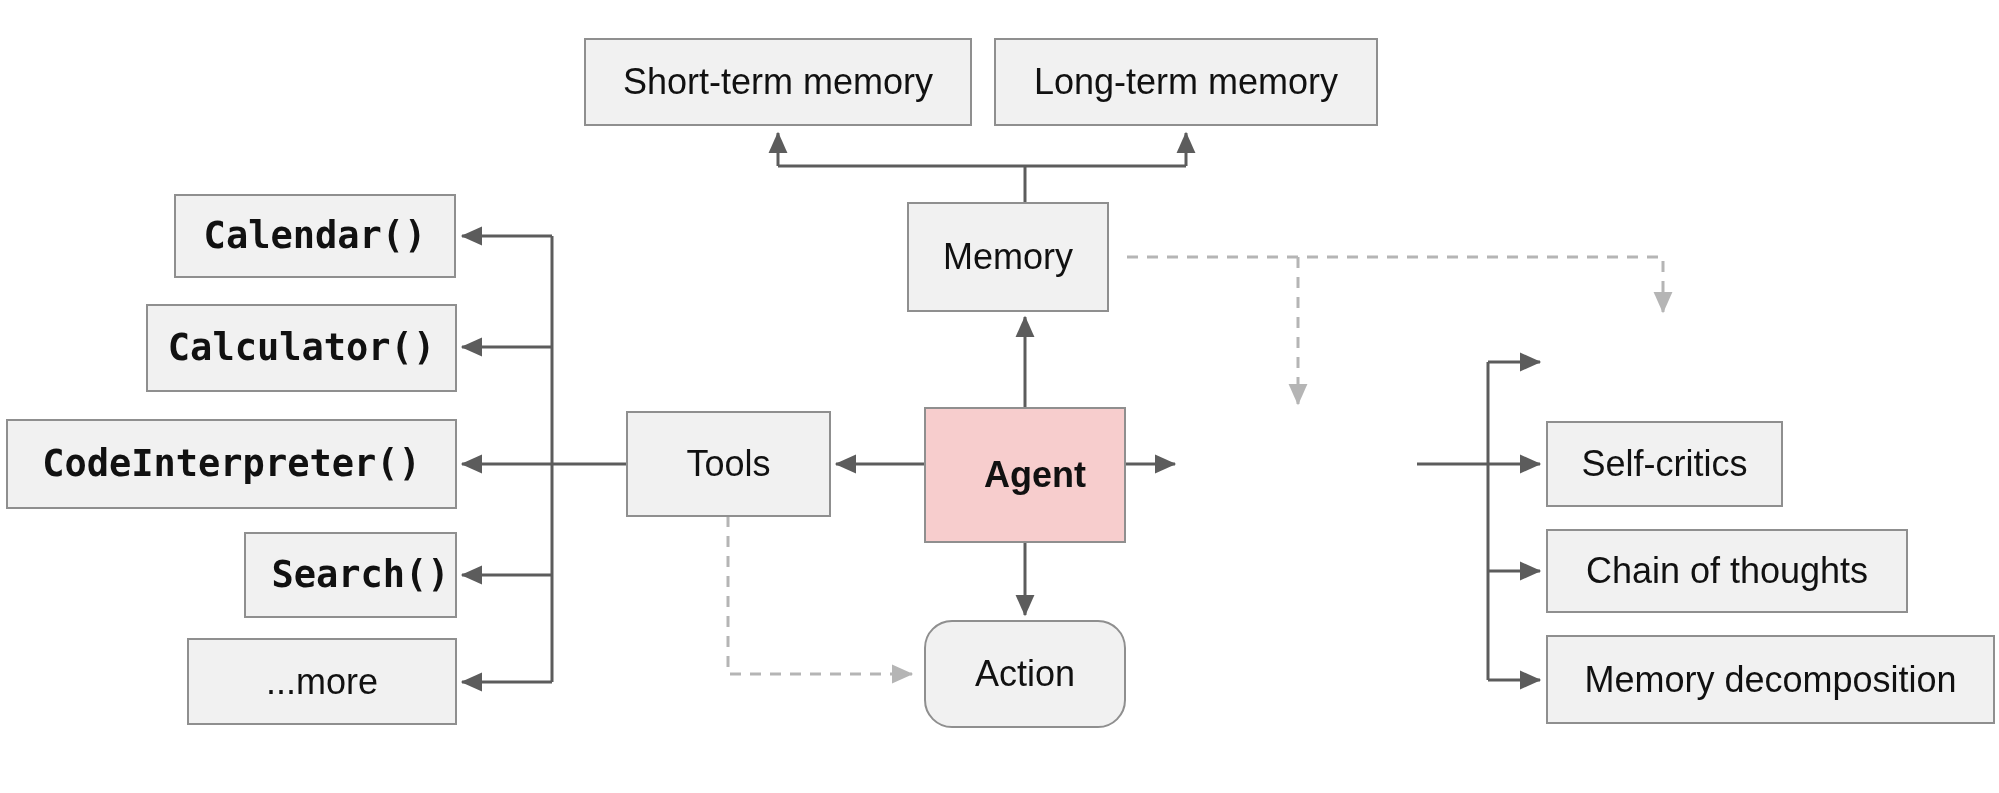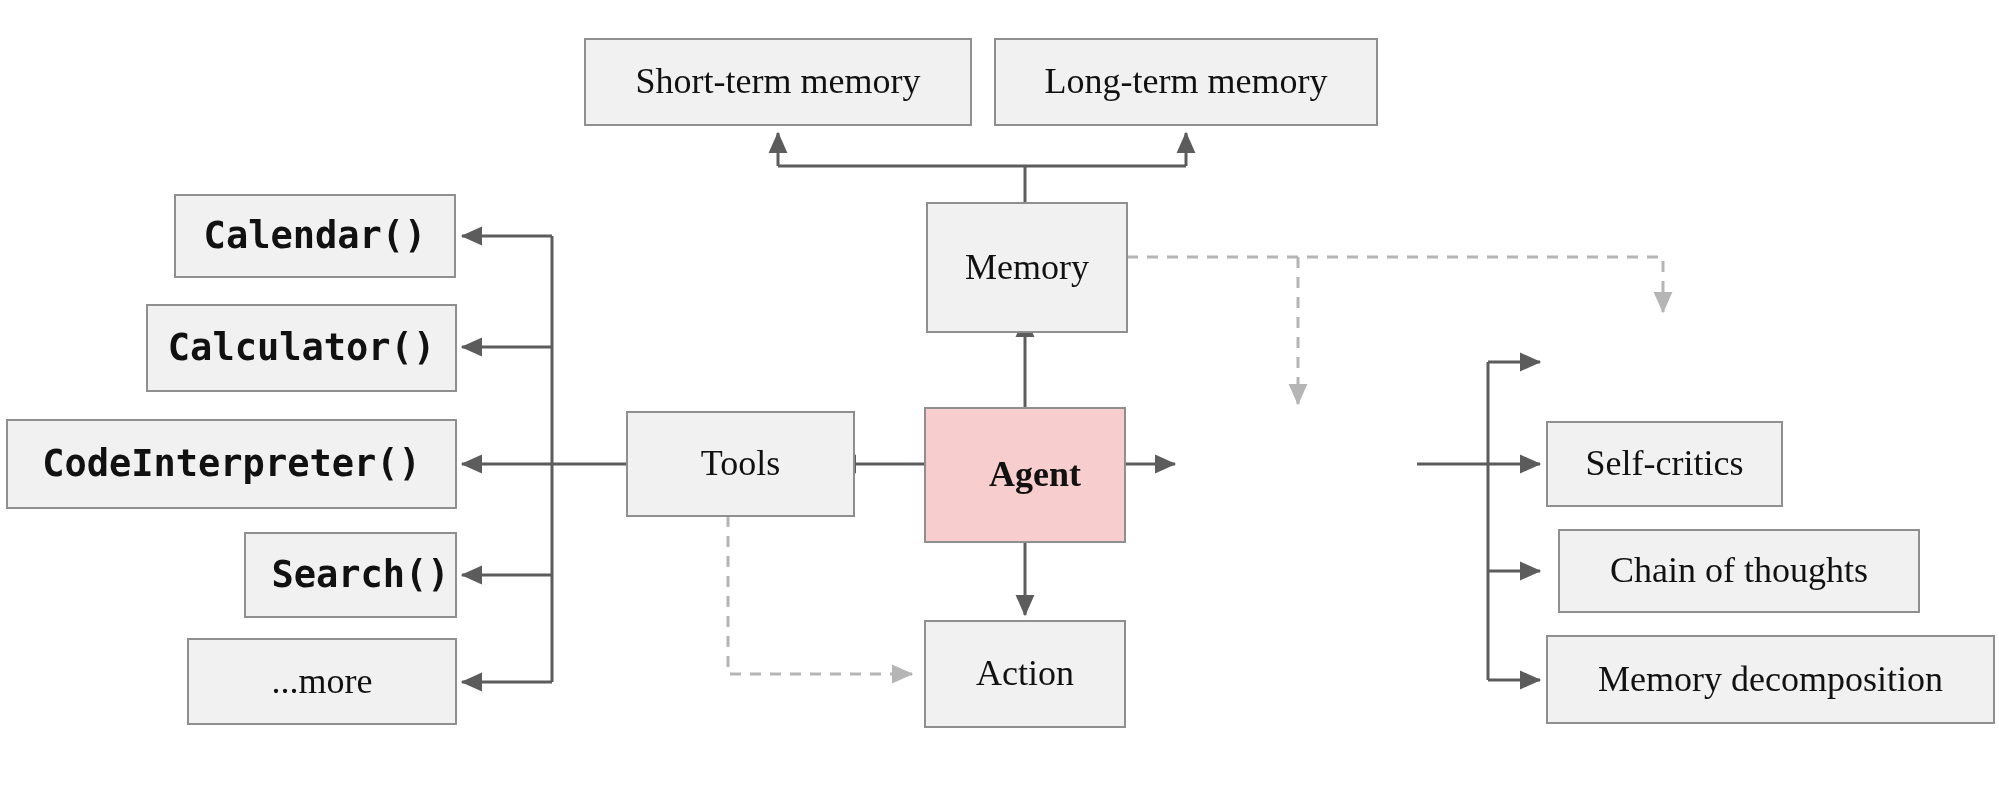--- a/index.html
+++ b/index.html
@@ -32,21 +32,20 @@
     display: flex;
     align-items: center;
     justify-content: center;
     background: var(--node-fill);
     border: 2.5px solid var(--node-border);
     color: var(--text);
     font-size: 36px;
     line-height: 1.1;
     text-align: center;
     white-space: nowrap;
-    font-family: Liberation Serif, serif;
   }
   .node.mono {
     font-family: "DejaVu Sans Mono", "Liberation Mono", monospace;
     font-weight: 700;
     font-size: 37px;
   }
   .node.agent {
     background: var(--agent-fill);
     font-weight: 700;
   }
@@ -102,39 +101,39 @@
       <path class="edge" d="M1127 257 H1663 V312" marker-end="url(#ah-light)"></path>
       <line x1="1298" y1="257" x2="1298" y2="404" marker-end="url(#ah-light)"></line>
       <path class="edge" d="M728 516 V674 H912" marker-end="url(#ah-light)"></path>
     </g>
   </svg>
 
   <div class="node" style="left:584px; top:38px; width:388px; height:88px;">Short-term memory</div>
 
   <div class="node" style="left:994px; top:38px; width:384px; height:88px;">Long-term memory</div>
 
-  <div class="node" style="left:926px; top:202px; width:202px; height:131px;">Memory</div>
+  <div class="node" style="left:907px; top:202px; width:202px; height:110px;">Memory</div>
 
   <div class="node agent" style="left:924px; top:407px; width:202px; height:136px;padding-left:20px;">Agent</div>
 
-  <div class="node" style="left:626px; top:411px; width:229px; height:106px;">Tools</div>
+  <div class="node" style="left:626px; top:411px; width:205px; height:106px;">Tools</div>
 
 
-  <div class="node" style="left:924px; top:620px; width:202px; height:108px;">Action</div>
+  <div class="node" style="left:924px; top:620px; width:202px; height:108px;border-radius:28px;">Action</div>
 
   <div class="node mono" style="left:174px; top:194px; width:282px; height:84px;">Calendar()</div>
 
   <div class="node mono" style="left:146px; top:304px; width:311px; height:88px;">Calculator()</div>
 
   <div class="node mono" style="left:6px; top:419px; width:451px; height:90px;">CodeInterpreter()</div>
 
   <div class="node mono" style="left:244px; top:532px; width:213px; height:86px;padding-left:20px;">Search()</div>
 
   <div class="node" style="left:187px; top:638px; width:270px; height:87px;">...more</div>
 
 
   <div class="node" style="left:1546px; top:421px; width:237px; height:86px;">Self-critics</div>
 
-  <div class="node" style="left:1546px; top:529px; width:362px; height:84px;margin-left:12px;">Chain of thoughts</div>
+  <div class="node" style="left:1546px; top:529px; width:362px; height:84px;">Chain of thoughts</div>
 
   <div class="node" style="left:1546px; top:635px; width:449px; height:89px;">Memory decomposition</div>
 
 </div>
 
 </body></html>

